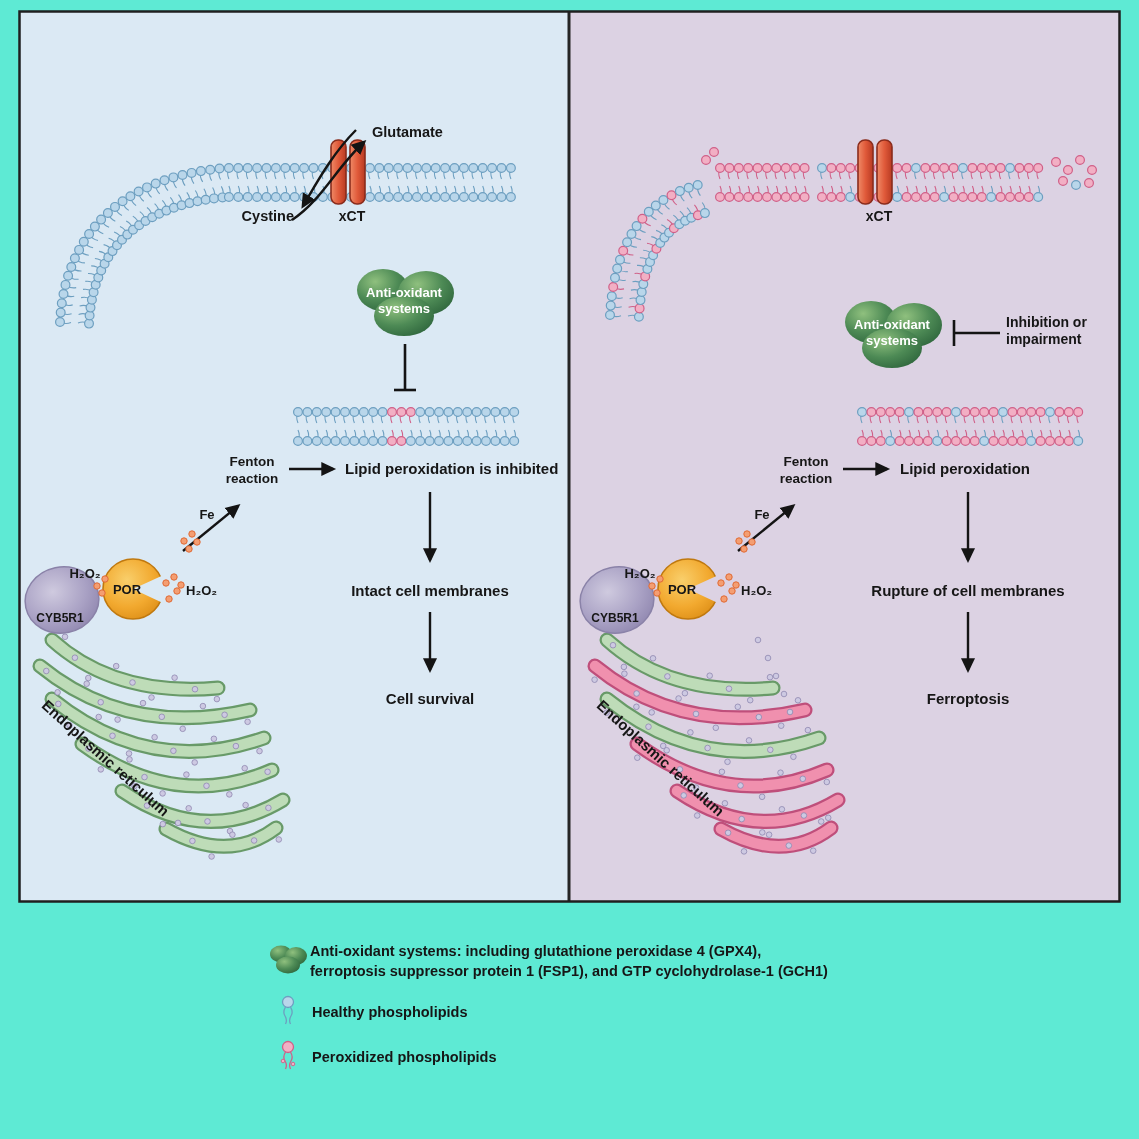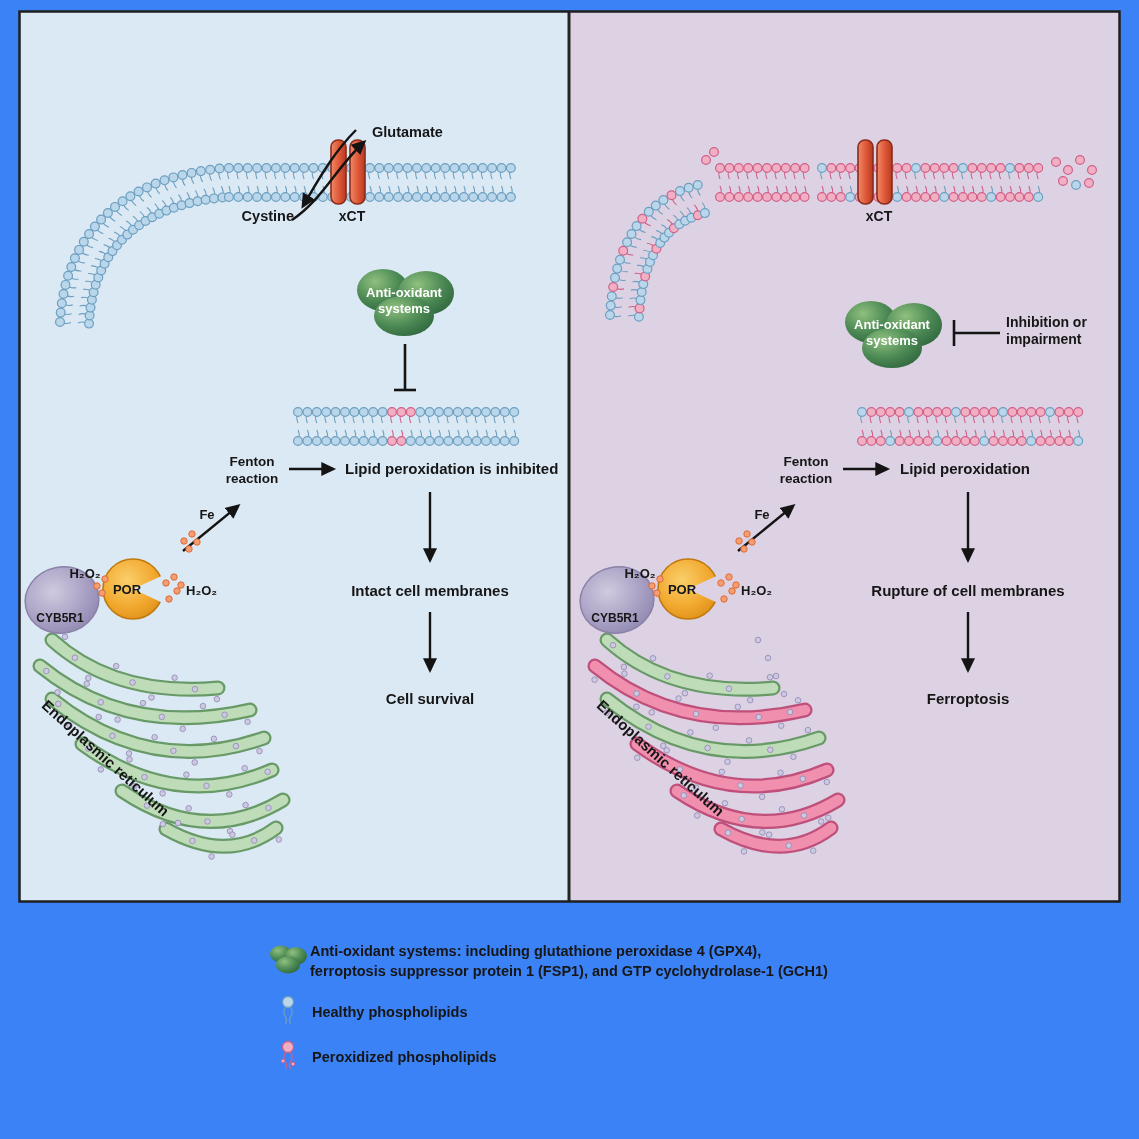--- a/index.html
+++ b/index.html
@@ -1,16 +1,16 @@
 <!DOCTYPE html>
 <html><head>
 <meta charset="utf-8">
 <style>
   html,body{margin:0;padding:0;background:#ffffff;}
-  #wrap{position:relative;width:1139px;height:1139px;background:#3b82f6;font-family:"Liberation Sans",sans-serif;text-align:center;}
+  #wrap{position:relative;width:1139px;height:1139px;background:#5eead4;font-family:"Liberation Sans",sans-serif;text-align:center;}
   svg{display:block;}
   text{font-family:"Liberation Sans",sans-serif;font-weight:bold;fill:#161616;}
   .t15{font-size:15px}.t145{font-size:14.5px}.t14{font-size:14px}.t135{font-size:13.5px}
   .t13{font-size:13px}.t12{font-size:12px}
   .wt{fill:#ffffff}
   .arrow{stroke:#141414;stroke-width:2.4;fill:none}
   .tbar{stroke:#141414;stroke-width:2.6;fill:none}
   .rib path{fill:none;stroke-linecap:round}
   .rib-green .u{stroke:#689a68;stroke-width:15}
   .rib-green .o{stroke:#bedcb8;stroke-width:10.5}

